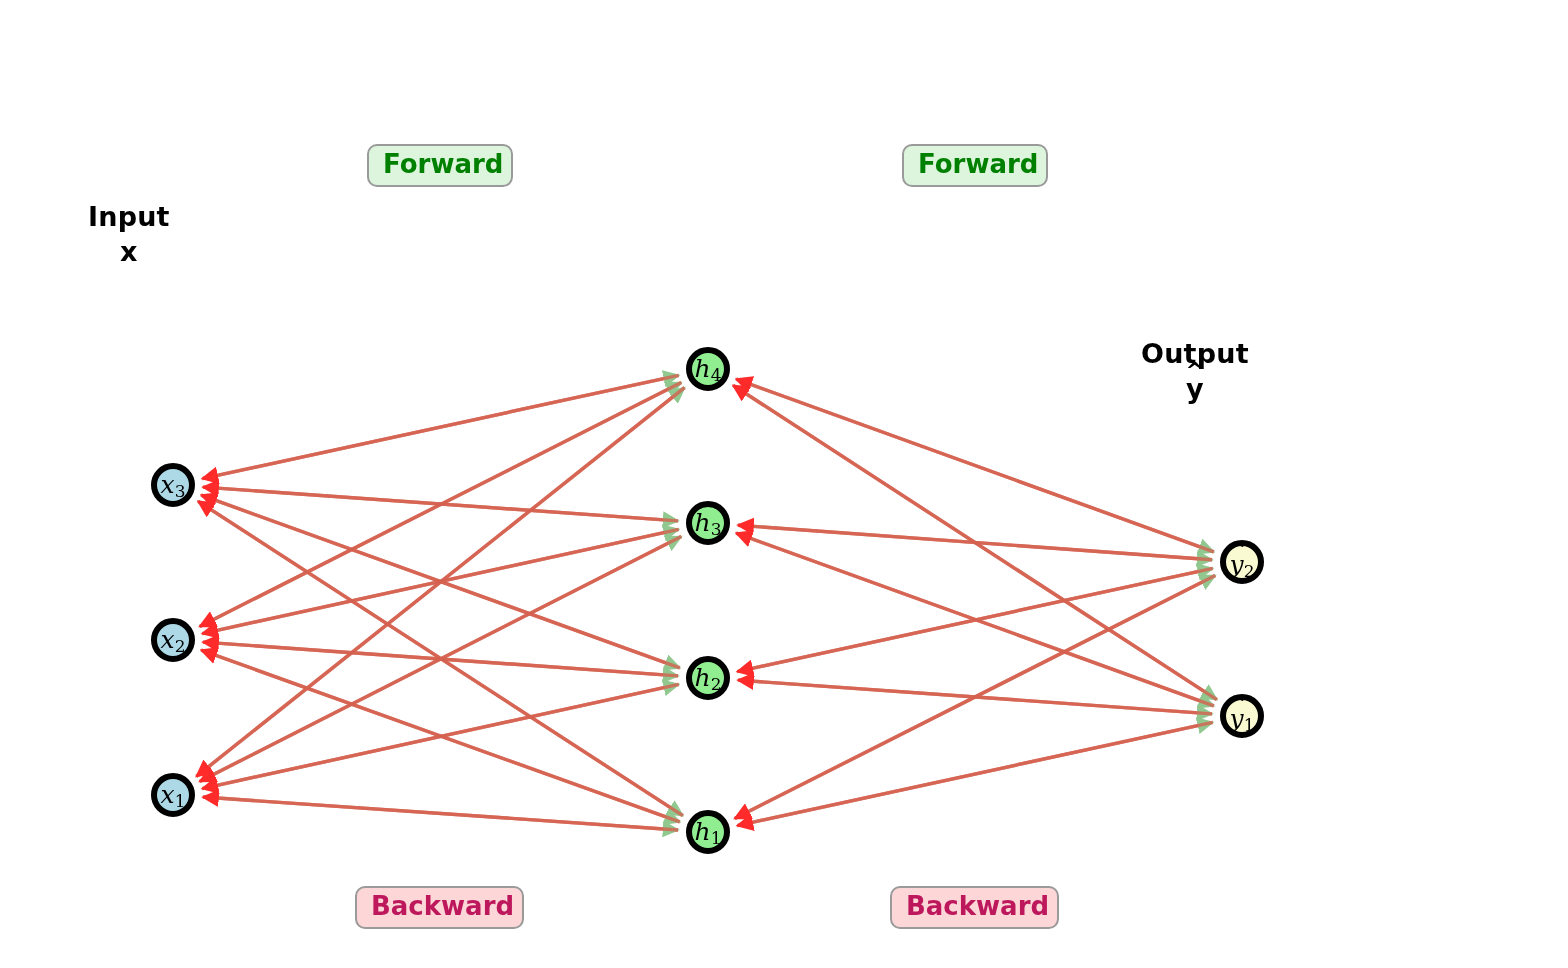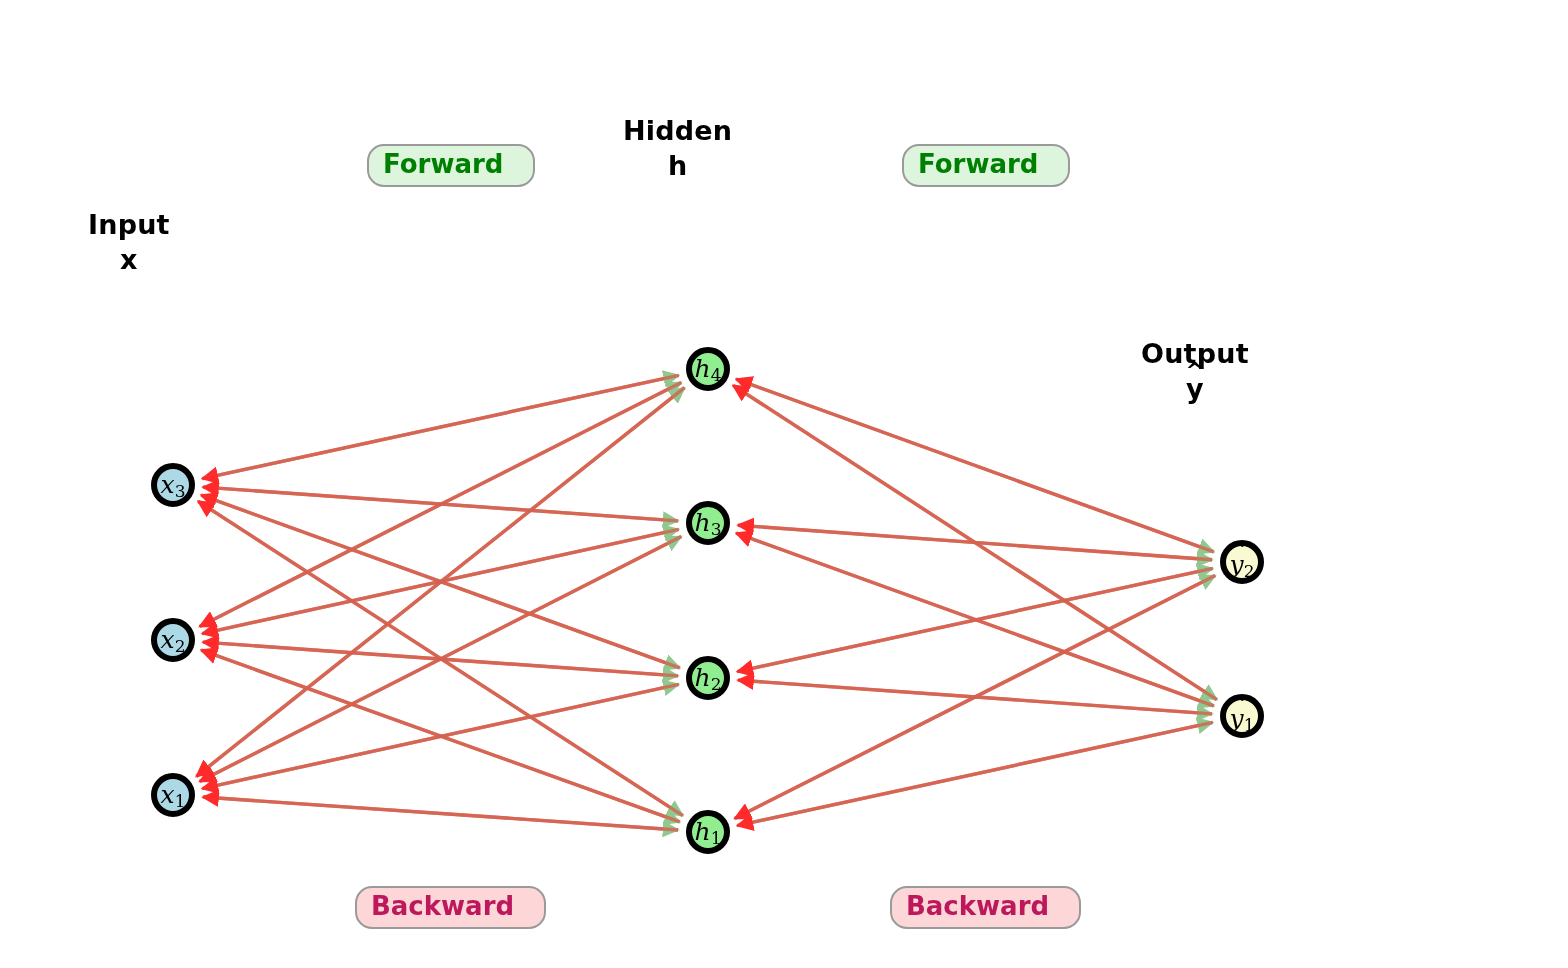--- a/index.html
+++ b/index.html
@@ -34,22 +34,22 @@
     line-height: 1.28;
     white-space: pre;
     letter-spacing: 0.2px;
   }
   .badge {
     position: absolute;
     font-family: "DejaVu Sans", sans-serif;
     font-weight: bold;
     font-size: 26px;
     border: 2px solid #9a9a9a;
-    border-radius: 17px;
-    padding: 5px 30px 7px 14px;
+    border-radius: 10px;
+    padding: 5px 8px 7px 14px;
     line-height: 1.05;
     white-space: nowrap;
     box-sizing: border-box;
   }
   .badge-forward {
     background: #ddf5dd;
     color: #008000;
   }
   .badge-backward {
     background: #fdd7d7;
@@ -167,22 +167,21 @@
           <text class="node-label" x="1242" y="566"><tspan>y</tspan><tspan class="sub" dy="6" font-style="normal">2</tspan></text>
         </g>
         <g>
           <circle cx="1242" cy="716" r="19" fill="#fafad2" stroke="#000000" stroke-width="6"></circle>
           <text class="hat-mark" x="1237" y="710">^</text>
           <text class="node-label" x="1242" y="720"><tspan>y</tspan><tspan class="sub" dy="6" font-style="normal">1</tspan></text>
         </g>
       </g>
   </svg>
 
-  <div class="layer-title" id="label-input" style="left: 88px; top: 208px;"><div>Input</div><div>x</div></div>
-  <div class="layer-title" id="label-hidden" style="left: 623px; top: 114px;"><div>Hidden</div><div>h</div></div>
+  <div class="layer-title" id="label-input" style="left: 88px; top: 200px;"><div>Input</div><div>x</div></div>
   <div class="layer-title" id="label-output" style="left: 1113px; top: 337px; margin-left: 28px;"><div>Output</div><div style="position: relative; display: inline-block; width: 100%;"><span style="position: absolute; left: 50%; transform: translateX(-50%); top: -15px; font-size: 22px;">^</span><span>y</span></div></div>
 
   <div class="badge badge-forward" id="badge-fwd-left" style="left: 367px; top: 144px;">Forward</div>
   <div class="badge badge-forward" id="badge-fwd-right" style="left: 902px; top: 144px;">Forward</div>
   <div class="badge badge-backward" id="badge-back-left" style="left: 355px; top: 886px;">Backward</div>
   <div class="badge badge-backward" id="badge-back-right" style="left: 890px; top: 886px;">Backward</div>
 
 </div>
 
 </body></html>

